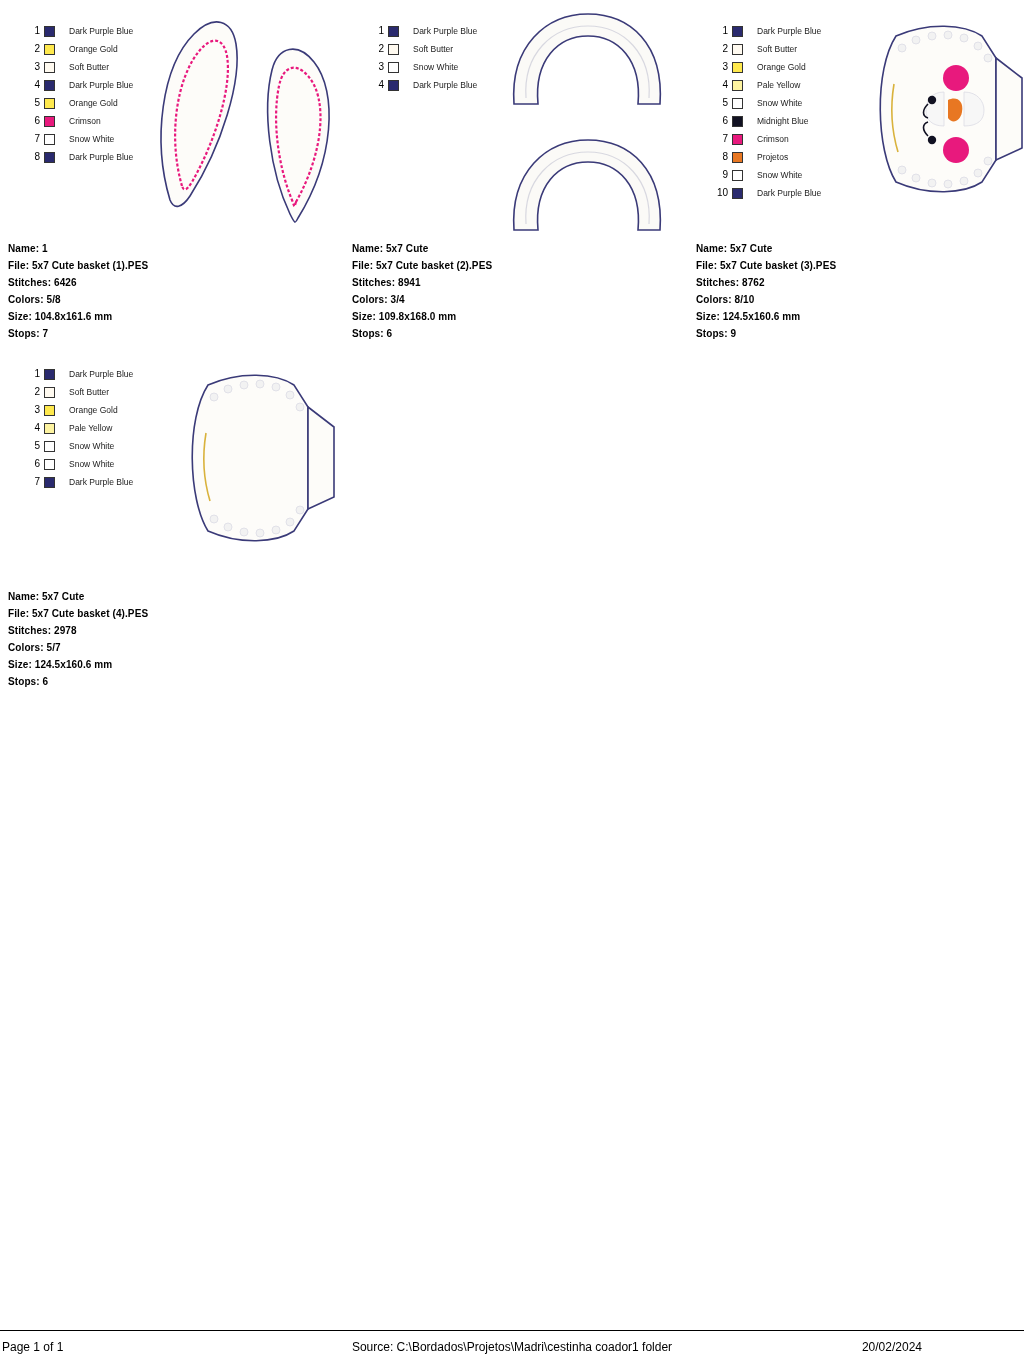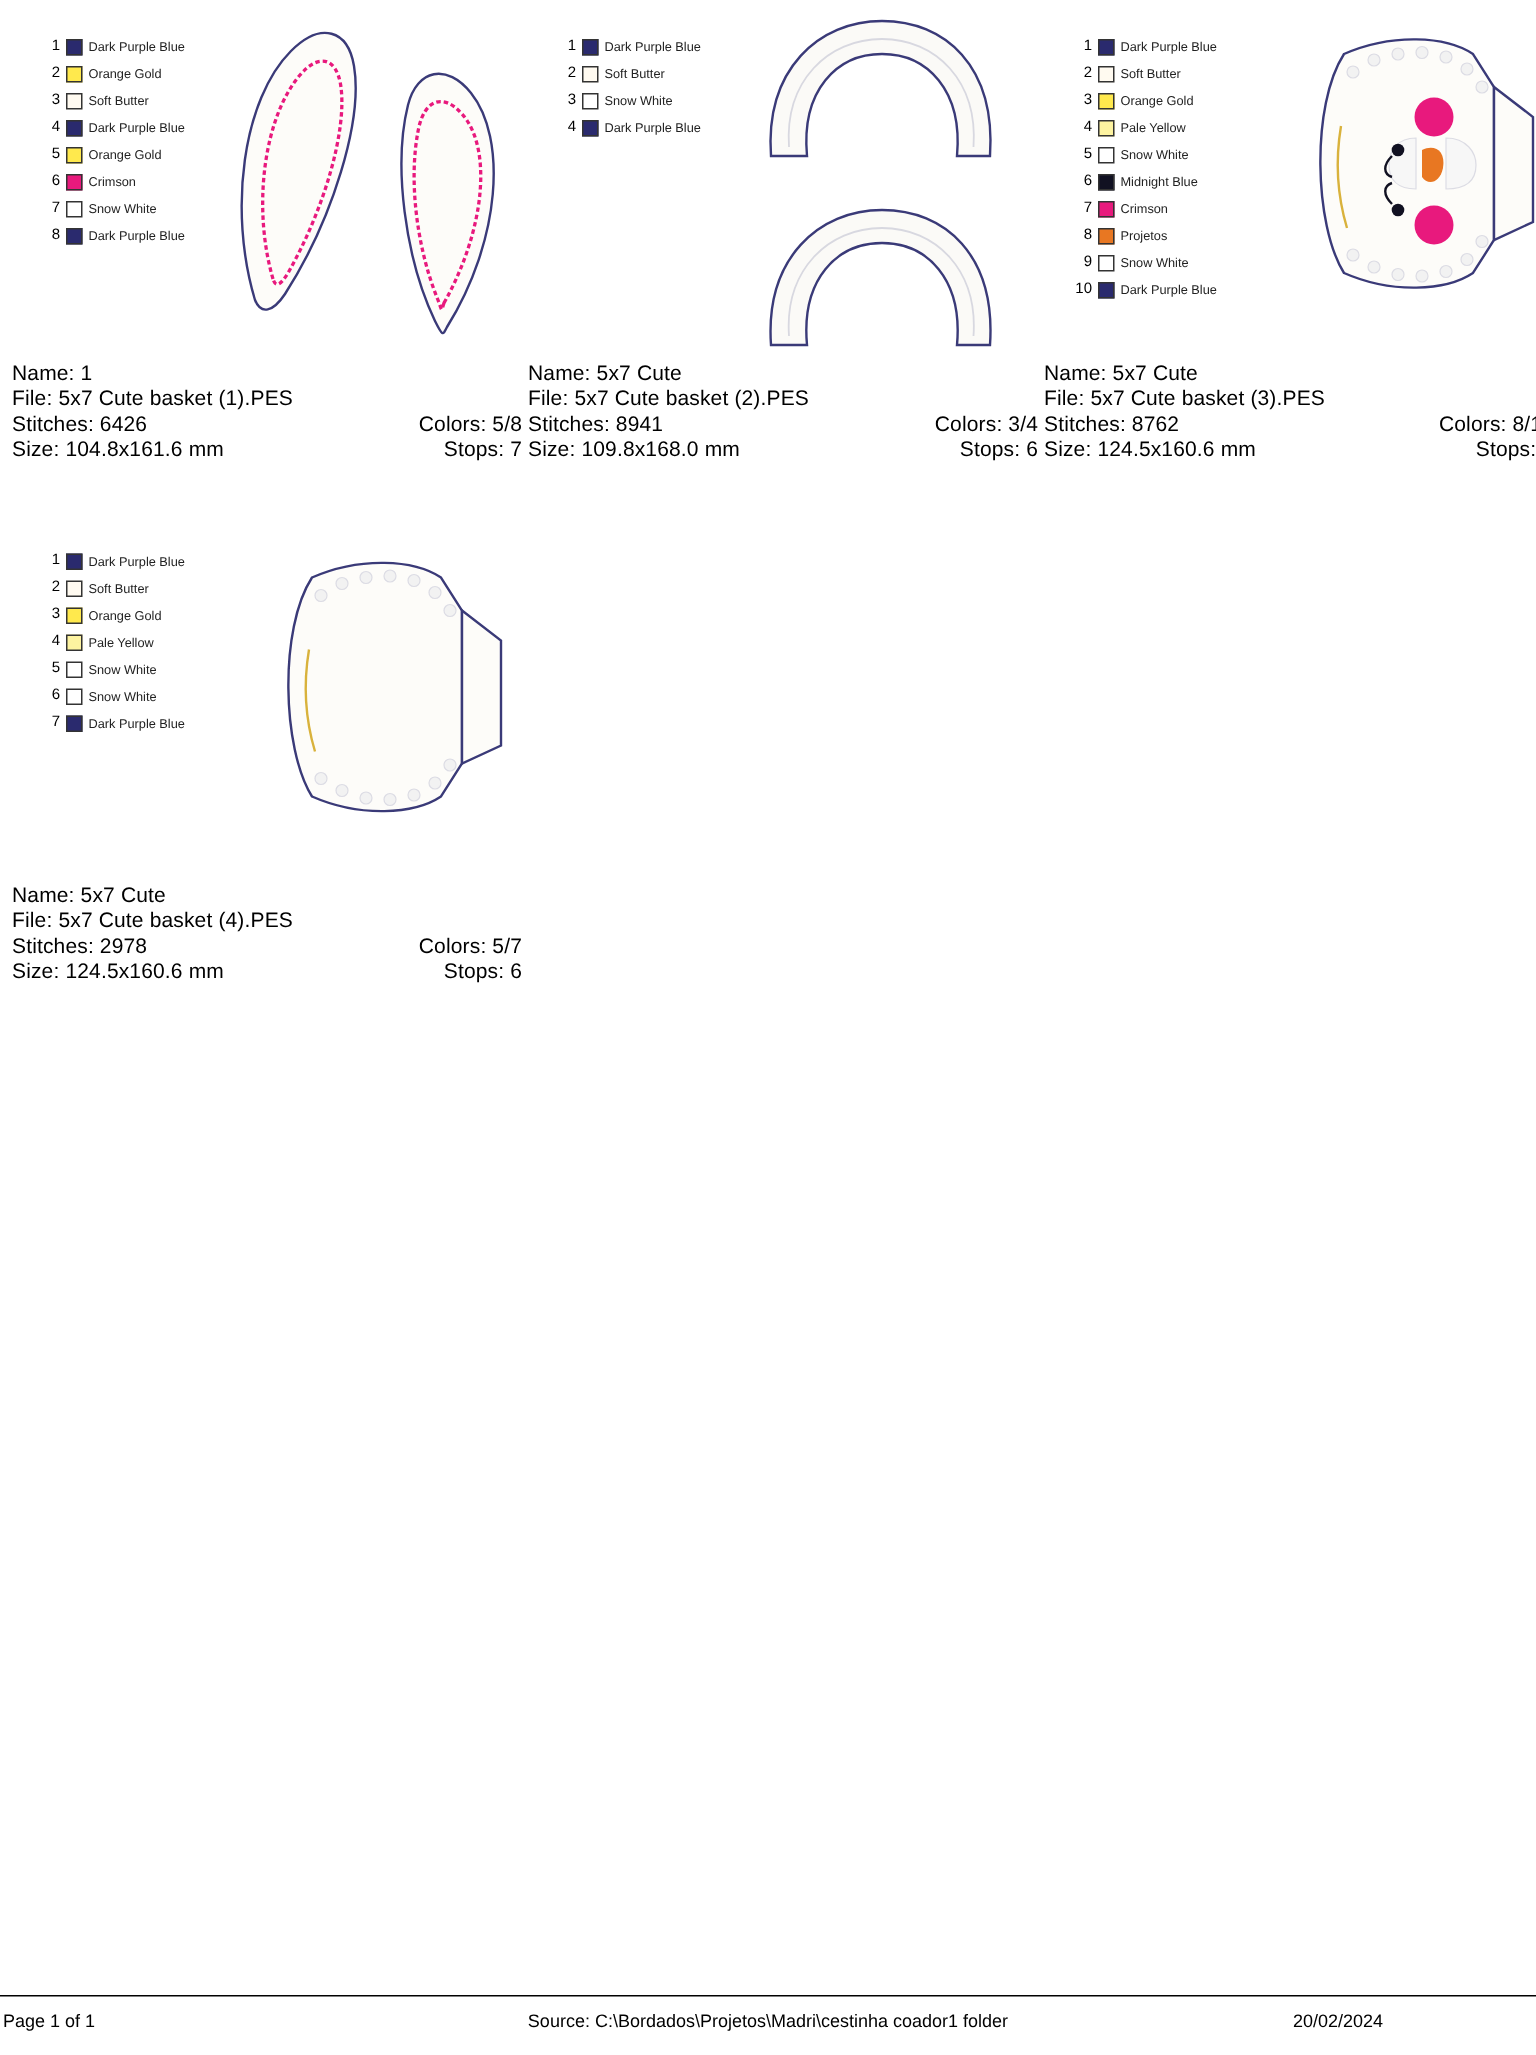--- a/index.html
+++ b/index.html
@@ -61,51 +61,52 @@
   .legend-swatch {
     width: 11px;
     height: 11px;
     border: 1px solid #333;
     box-sizing: border-box;
     flex: 0 0 auto;
   }
   .legend-label {
     font-size: 8.5px;
     color: #222;
-    padding-left: 4px;
+    padding-left: 14px;
     white-space: nowrap;
   }
 
   
   .art-canvas {
     position: absolute;
     top: 0;
     left: 140px;
     width: 200px;
     height: 240px;
   }
   .art-canvas svg { display: block; }
 
   
   .info {
     position: relative;
     width: 340px;
-    font-size: 14px;
-    font-weight: normal;
+    font-size: 10px;
+    font-weight: bold;
     line-height: 17px;
     letter-spacing: 0.1px;
   }
   .info .line {
     display: block;
     white-space: nowrap;
   }
   .info .split {
     display: flex;
-    justify-content: space-between;
+    justify-content: center;
     white-space: nowrap;
+    flex-direction: column;
   }
 
   
   .footer {
     position: absolute;
     left: 0;
     bottom: 0;
     width: 928px;
     height: 40px;
     font-size: 12px;

